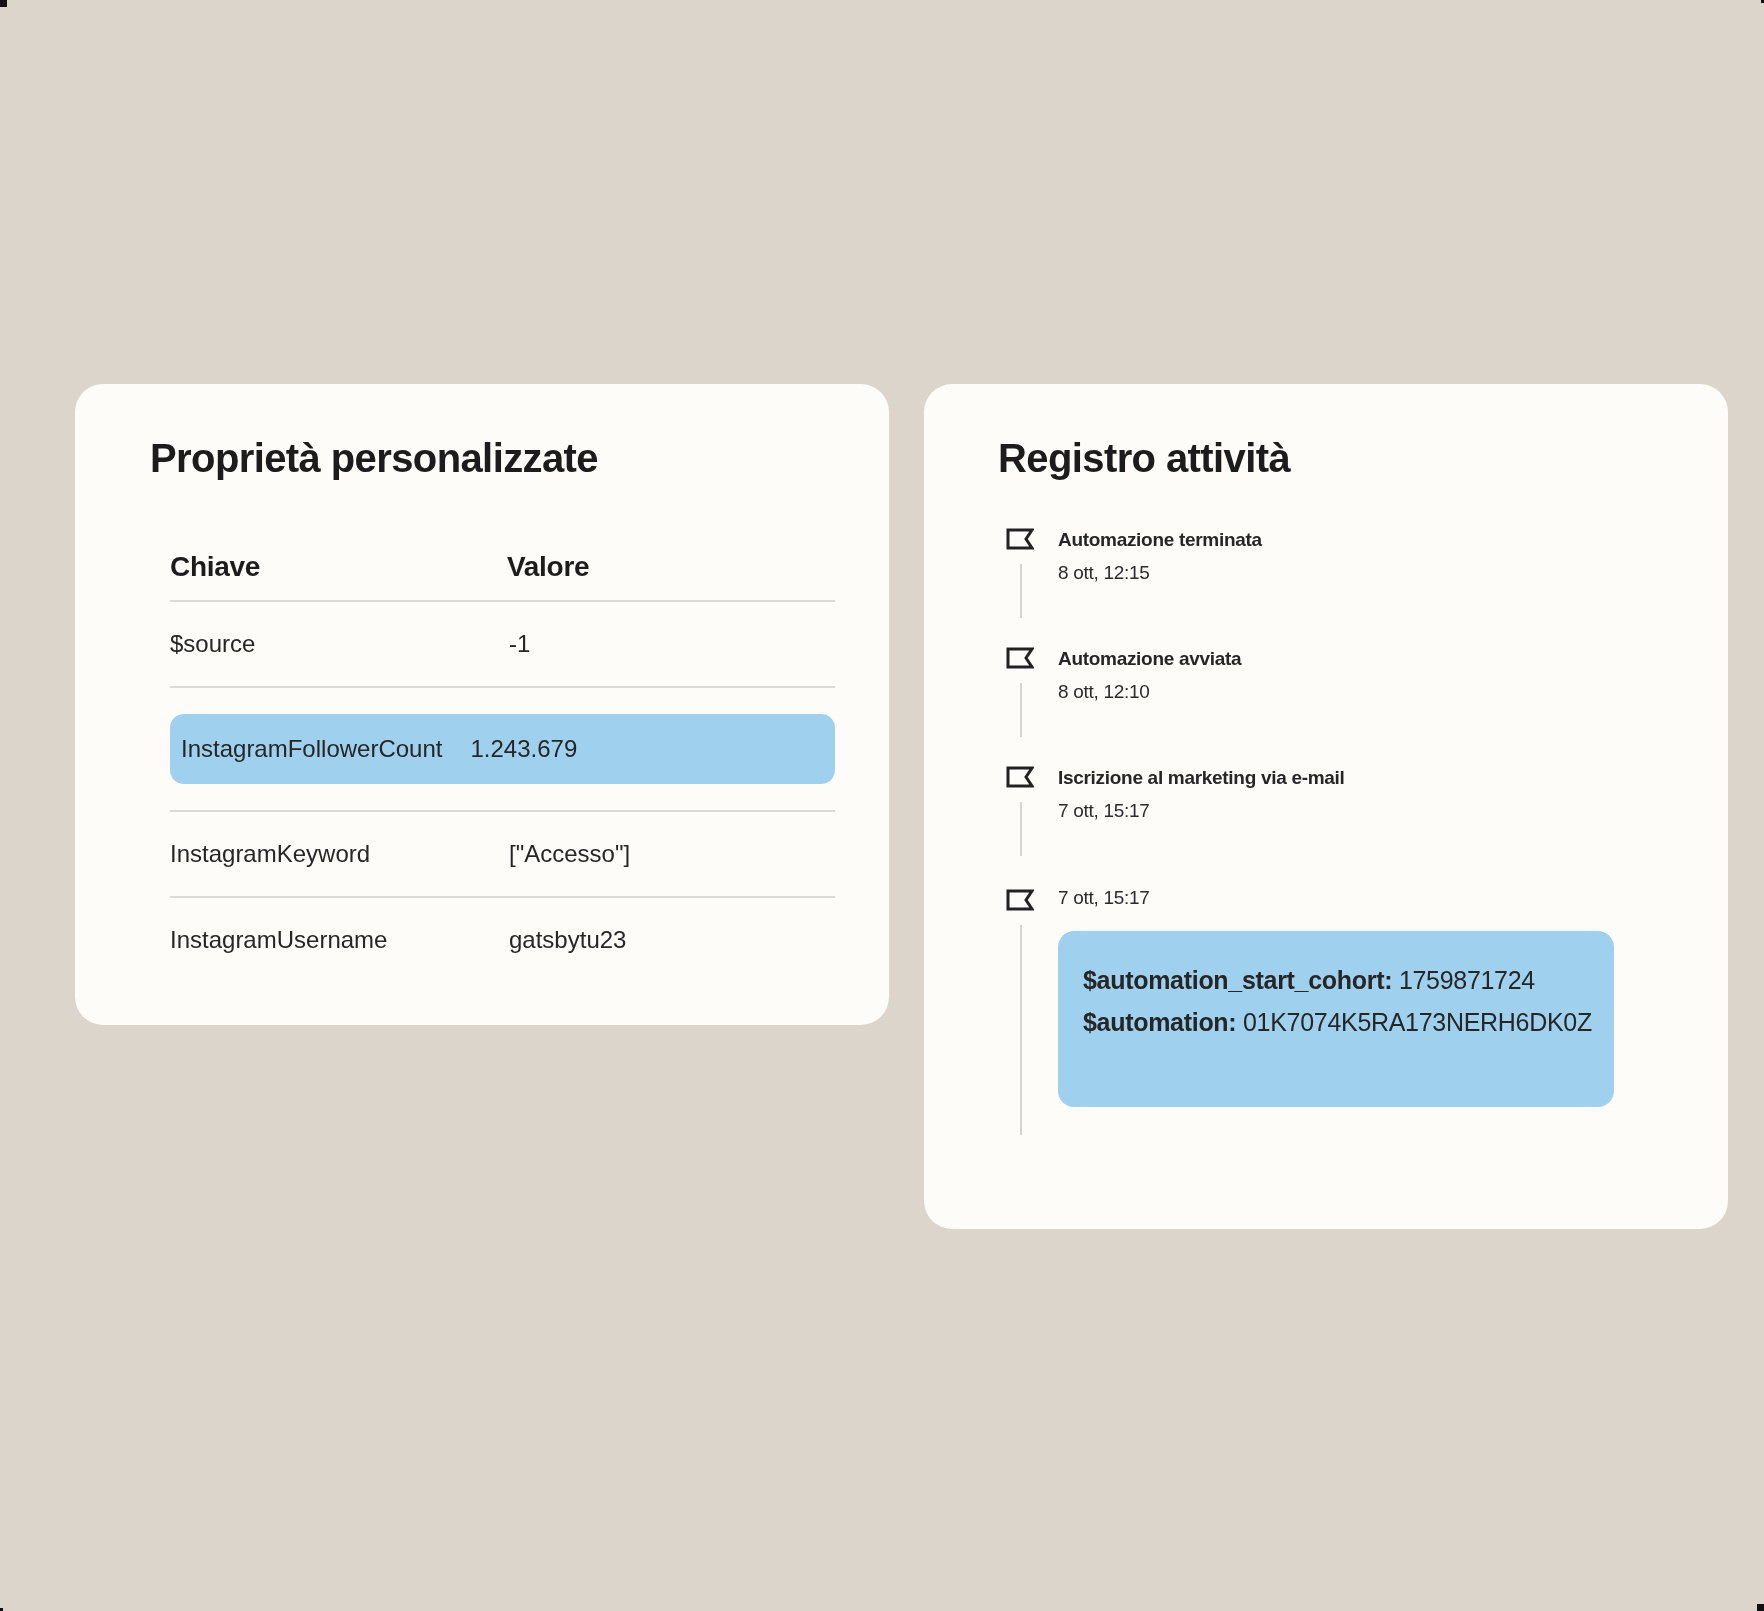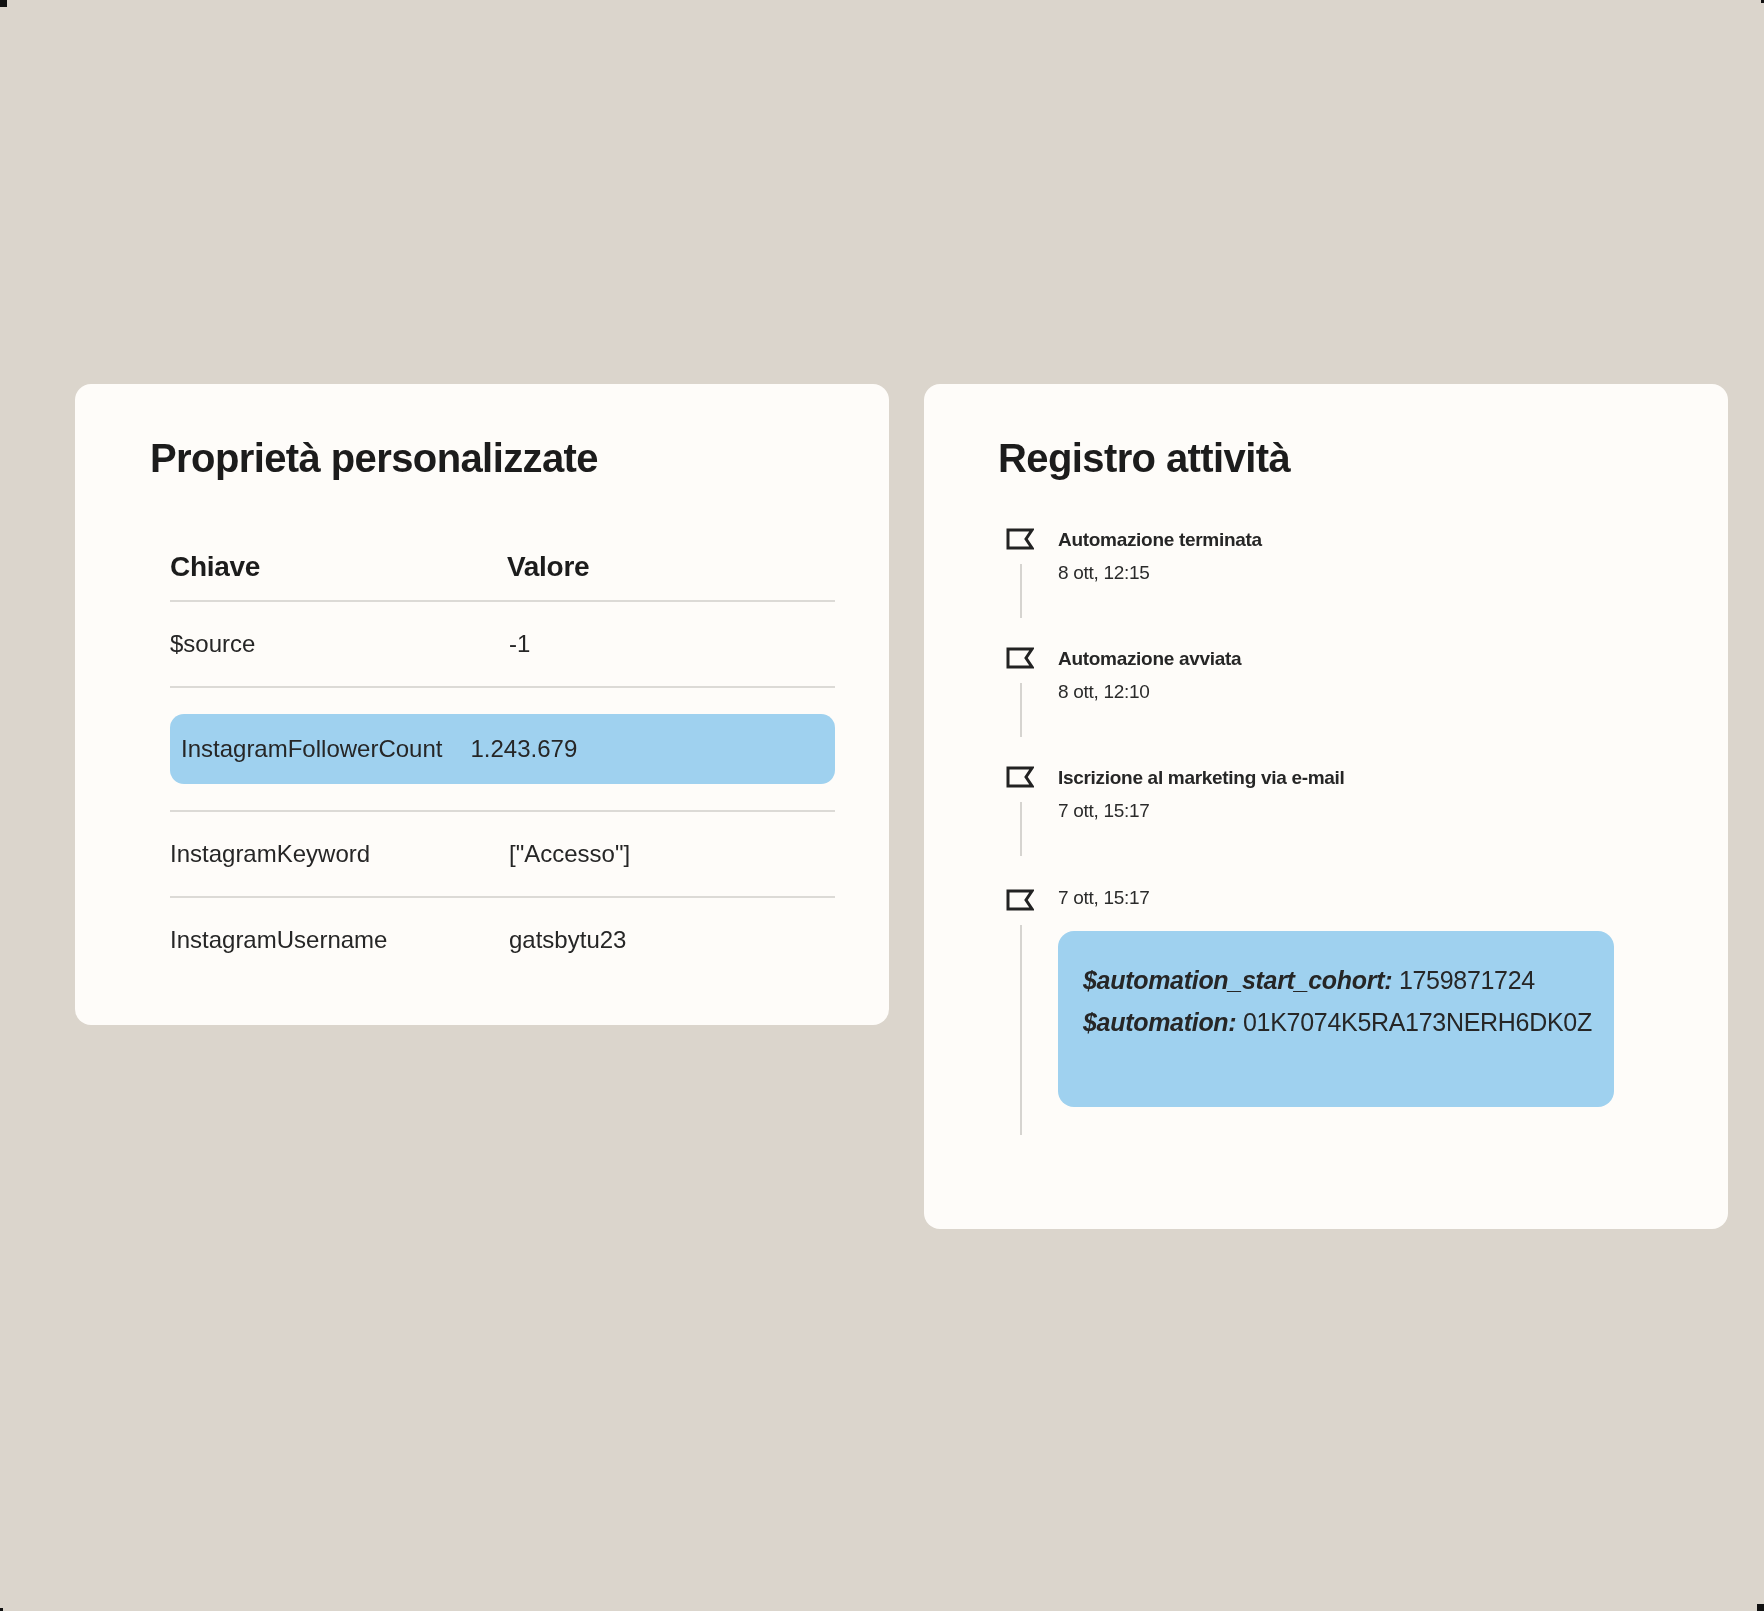--- a/index.html
+++ b/index.html
@@ -9,21 +9,21 @@
     font-family: "Liberation Sans", sans-serif;
     color: #1f1f1f;
   }
   .corner { position: absolute; width: 7px; height: 7px; background: #111; }
   .corner.tl { left: 0; top: 0; }
   .corner.br { right: 0; bottom: 0; }
   .corner.bl { left: 0; bottom: 0; width: 3px; height: 3px; }
   .corner.tr { right: 0; top: 0; width: 3px; height: 3px; }
 
   .card {
-    position: absolute; background: #fefcf9; border-radius: 16px;
+    position: absolute; background: #fefcf9; border-radius: 28px;
     box-sizing: border-box;
   }
   #props-card { left: 75px; top: 384px; width: 814px; height: 641px; padding: 0 74px; }
   #activity-card { left: 924px; top: 384px; width: 804px; height: 845px; padding: 0 74px; }
 
   .card-title {
     position: absolute; top: 52px; margin: 0;
     font-size: 40px; font-weight: 700; letter-spacing: -0.6px; color: #1c1c1c;
   }
   #props-card .card-title { left: 75px; }
@@ -58,21 +58,21 @@
   .event { height: 119px; }
   .event .line { height: 54px; }
   .event.last { height: auto; }
   .event.last .line { height: 210px; }
 
   .detail-box {
     margin-top: 20px; background: #9fd1ef; border-radius: 16px;
     width: 556px; height: 176px; box-sizing: border-box; padding: 28px 0 0 25px;
   }
   .detail-line { font-size: 25px; line-height: 42px; color: #262626; white-space: nowrap; letter-spacing: -0.3px; }
-  .detail-line b { font-weight: 700; font-style: italic; }
+  .detail-line b { font-weight: 700; }
 </style>
 </head>
 <body>
 
 <div class="corner tl"></div>
 <div class="corner tr"></div>
 <div class="corner bl"></div>
 <div class="corner br"></div>
 
 <section class="card" id="props-card">

